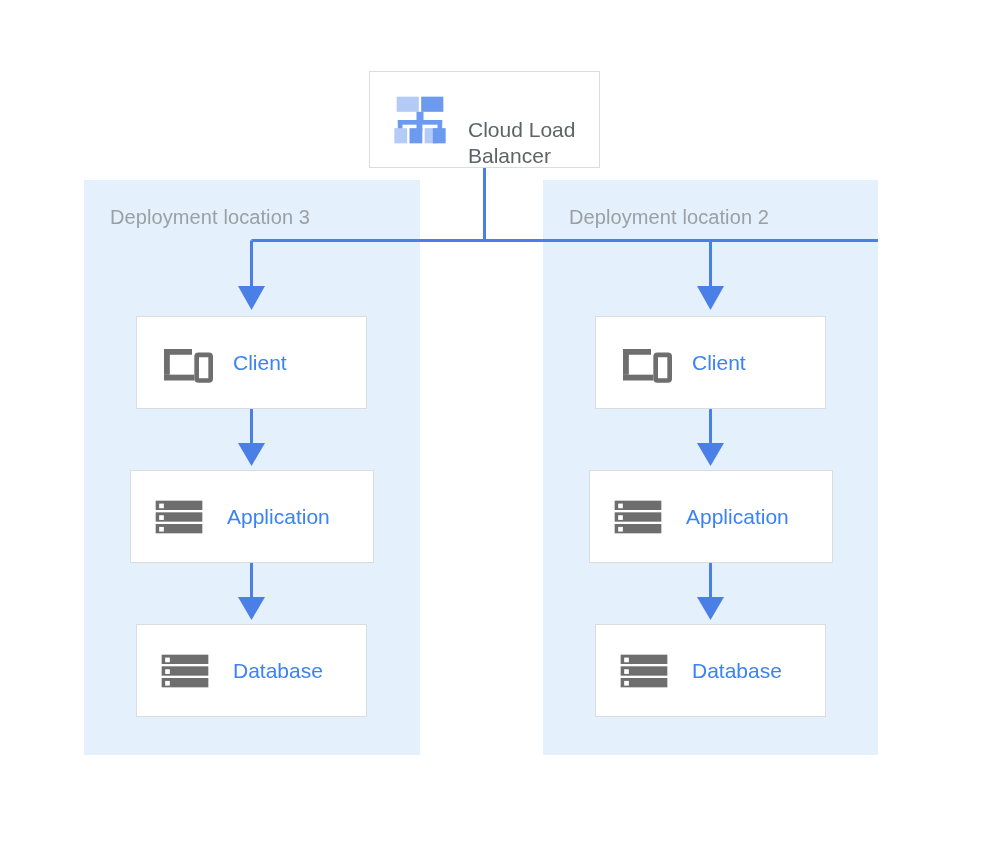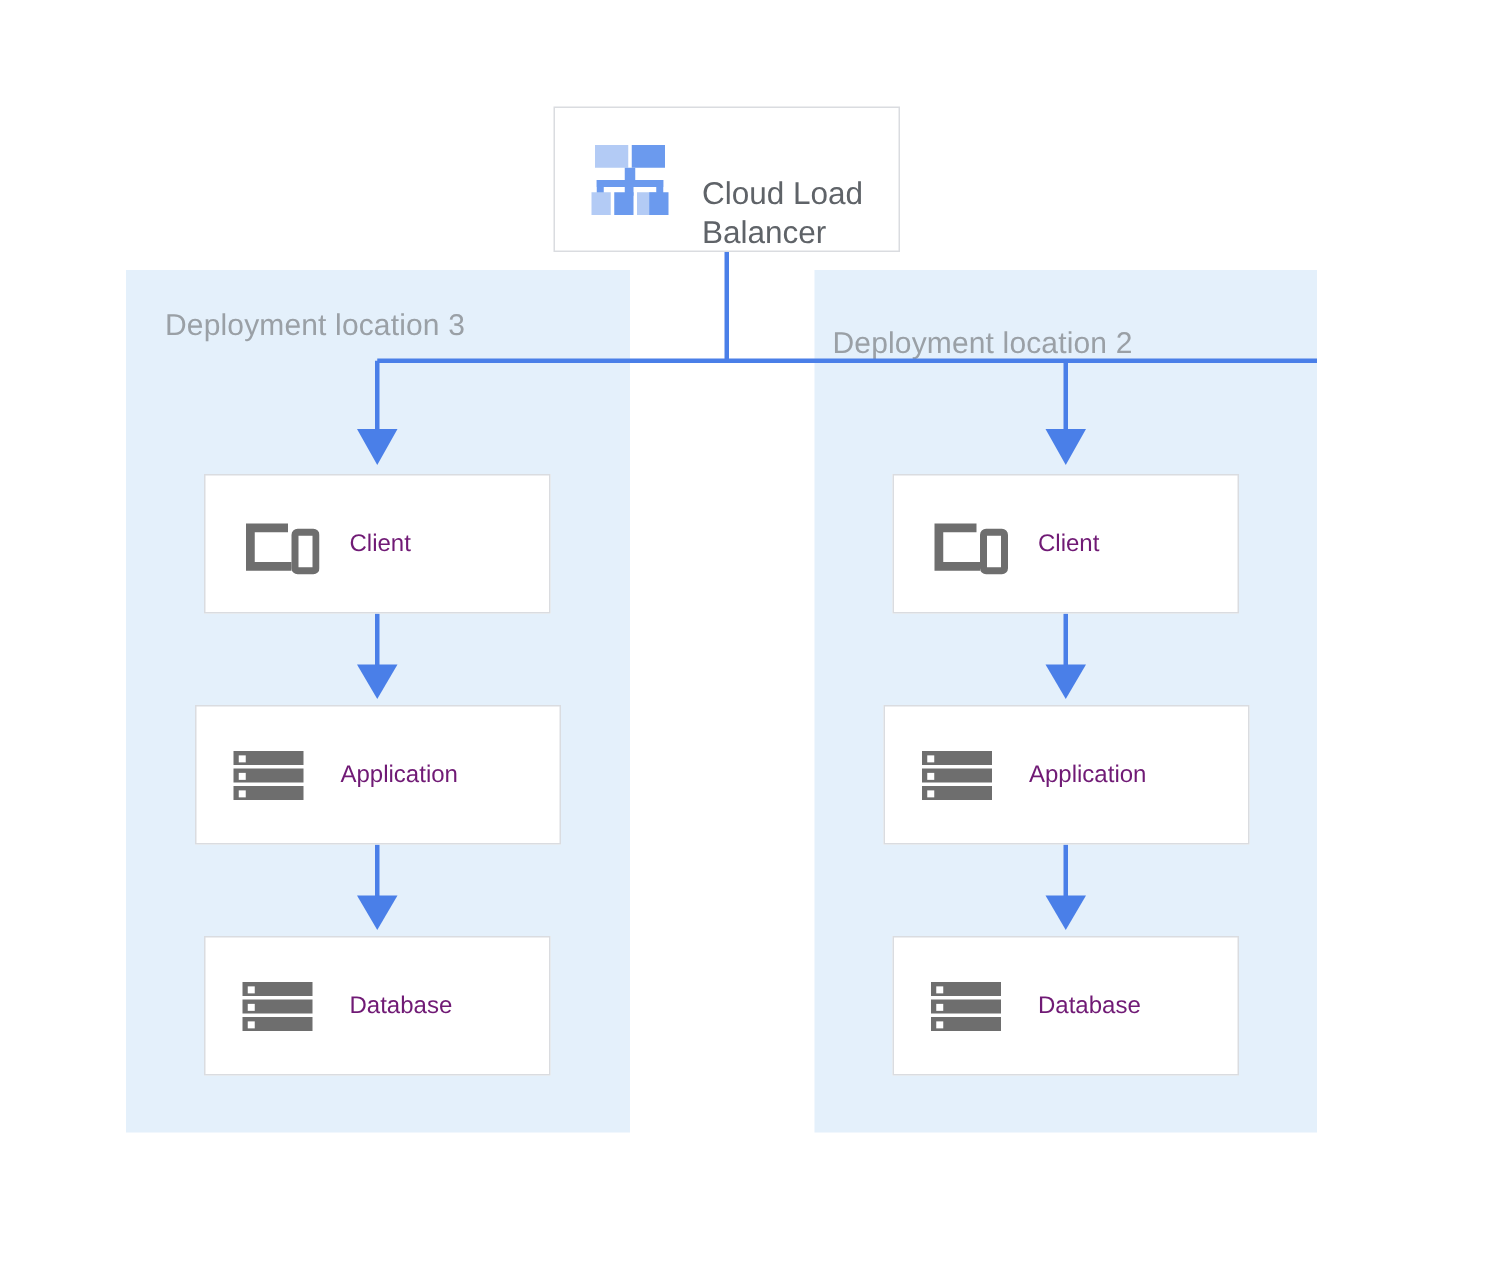--- a/index.html
+++ b/index.html
@@ -30,35 +30,35 @@
   #zone-2 { left: 543px; top: 180px; width: 335px; height: 575px; }
 
   .zone-label {
     position: absolute;
     font-size: 20px;
     color: #9aa0a6;
     letter-spacing: 0.1px;
     white-space: nowrap;
   }
   #zone-1-label { left: 110px; top: 206px; }
-  #zone-2-label { left: 555px; top: 206px; margin-top: 12px; }
+  #zone-2-label { left: 569px; top: 206px; }
 
   
   .node {
     position: absolute;
     background: #ffffff;
     border: 1px solid #dadce0;
     box-sizing: border-box;
     display: flex;
     align-items: center;
     padding-left: 20px;
   }
   .node-label {
-    font-size: 16px;
-    color: #701a75;
+    font-size: 21px;
+    color: #3b82f6;
     margin-left: 20px;
     white-space: nowrap;
   }
   .node-icon {
     flex: 0 0 auto;
     width: 56px;
     height: 56px;
     display: block;
   }
 

